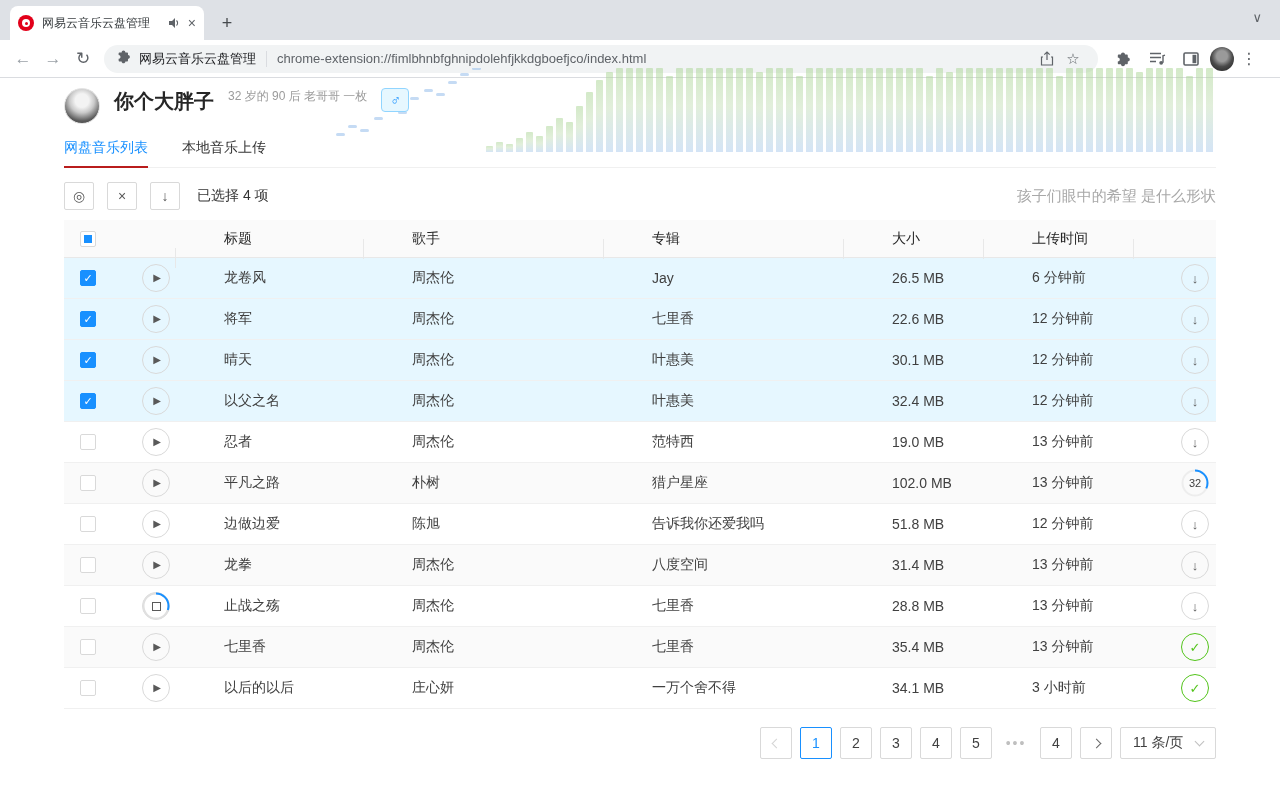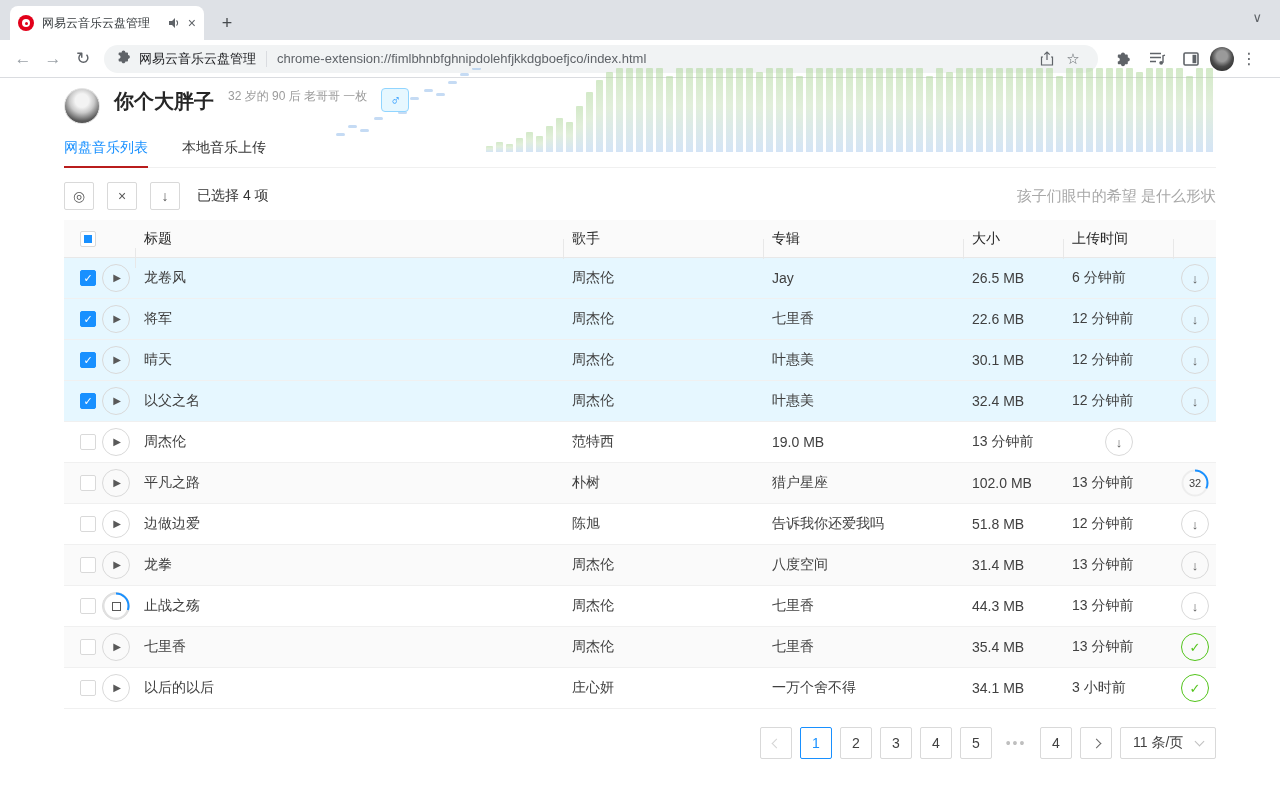--- a/index.html
+++ b/index.html
@@ -64,21 +64,21 @@
 
   .list-toolbar { display:flex; align-items:center; margin-top:14px; height:28px; }
   .tool-btn { width:30px; height:28px; border:1px solid #d9d9d9; border-radius:2px; background:#fff;
     color:#595959; font-size:14px; display:flex; align-items:center; justify-content:center; margin-right:13px; }
   .sel-count { font-size:14px; color:#333; margin-left:4px; }
   .lyric { margin-left:auto; font-size:15px; color:#a8a8a8; }
 
   
   .table { margin-top:10px; font-size:14px; color:#404040; }
   .thead, .trow { display:grid; grid-template-columns:32px 40px 1fr 200px 200px 100px 110px 42px;
-    align-items:center; }
+    align-items:center;gap:40px; }
   .thead { height:38px; background:#fafafa; border-bottom:1px solid #e8e8e8; font-weight:500; color:#262626; }
   .th { position:relative; padding-left:8px; }
   .th.sep::after { content:""; position:absolute; right:0; top:9px; width:1px; height:20px; background:#e8e8e8; }
   .trow { height:41px; border-bottom:1px solid #f0f0f0; }
   .trow.stripe { background:#fafafa; }
   .trow.sel { background:#e6f7ff; }
   .td { padding-left:8px; white-space:nowrap; overflow:hidden; }
   .td-center { display:flex; justify-content:center; padding-left:0; }
 
   .cb { width:16px; height:16px; border:1px solid #d9d9d9; border-radius:2px; background:#fff;
@@ -386,20 +386,21 @@
   </div>
         <div class="trow ">
     <div class="td">
             <span class="cb "></span>
           </div>
     <div class="td td-center">
             <button class="circle-btn">
               <span class="tri">▶</span>
             </button>
           </div>
+    <div class="td">忍者</div>
     <div class="td">周杰伦</div>
     <div class="td">范特西</div>
     <div class="td">19.0 MB</div>
     <div class="td">13 分钟前</div>
     <div class="td td-center">
             <button class="circle-btn">
               <span class="dl">↓</span>
             </button>
           </div>
   </div>
@@ -476,21 +477,21 @@
               <svg class="arc" width="28" height="28" viewBox="0 0 28 28">
   <circle cx="14" cy="14" r="12.5" fill="none" stroke="#e0e0e0" stroke-width="2"></circle>
   <circle cx="14" cy="14" r="12.5" fill="none" stroke="#1890ff" stroke-width="2" stroke-dasharray="23.6 78.5" transform="rotate(-90 14 14)"></circle>
               </svg>
               <span class="sq"></span>
             </button>
           </div>
     <div class="td">止战之殇</div>
     <div class="td">周杰伦</div>
     <div class="td">七里香</div>
-    <div class="td">44.3 MB</div>
+    <div class="td">28.8 MB</div>
     <div class="td">13 分钟前</div>
     <div class="td td-center">
             <button class="circle-btn">
               <span class="dl">↓</span>
             </button>
           </div>
   </div>
         <div class="trow stripe">
     <div class="td">
             <span class="cb "></span>

